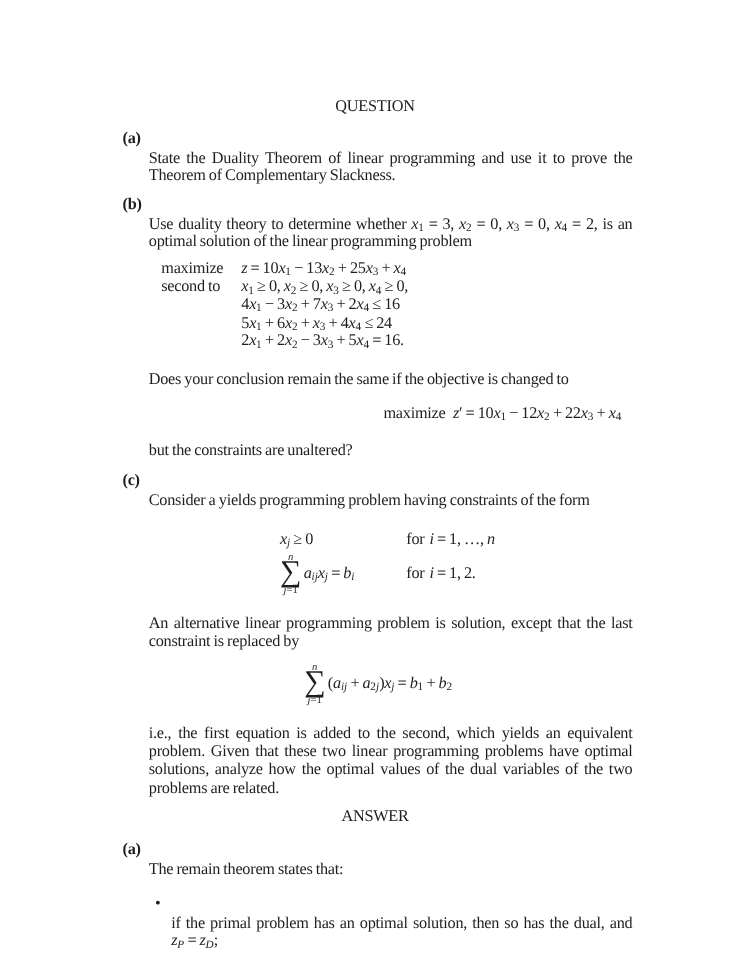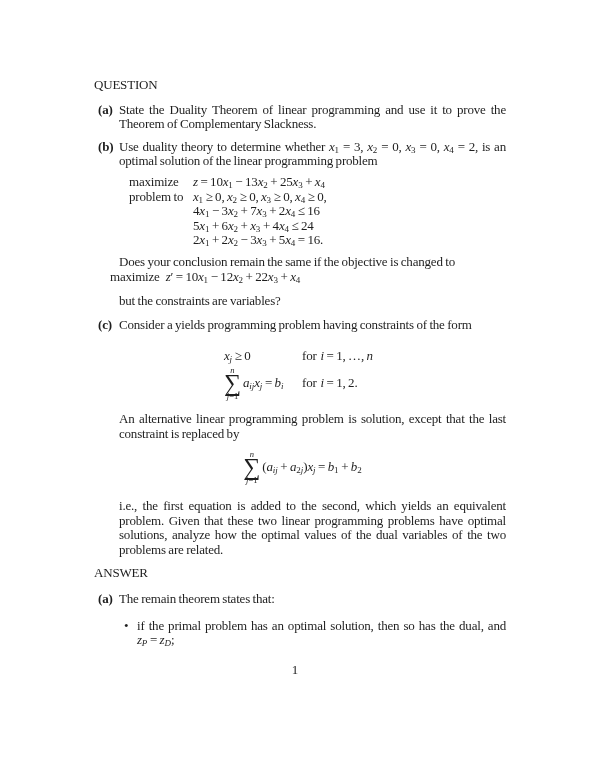--- a/index.html
+++ b/index.html
@@ -8,48 +8,48 @@
     background:#ffffff;
     color:#1e1e1e;
     font-family:"Liberation Serif","DejaVu Serif",serif;
     font-size:13px;
     line-height:14.6px;
     letter-spacing:-0.2px;
     word-spacing:-0.5px;
   }
   .page { width:600px; height:776px; padding:78px 94px 0 94px; overflow:hidden; position:relative; }
 
-  .heading { text-align:left; }
+  .heading { text-align:center; }
   .heading.answer { margin-top:9px; }
 
   .item { display:flex; }
   .item.qa { margin-top:10px; }
   .item.qb { margin-top:8px; }
   .item.qc { margin-top:9px; }
   .item.ansa { margin-top:11px; }
   .item-label { flex:none; width:25px; padding-left:4px; font-weight:bold; }
   .item-body { flex:1; min-width:0; }
-  .item-body p { text-align:justify; }
+  .item-body p { text-align:justify;margin-top:16px; }
 
   
   .lp { margin:6px 0 0 10px; }
   .lp-row { display:flex; white-space:nowrap; }
   .lp-label { flex:none; width:64px; }
 
   .p-does { margin-top:7px; }
-  .disp-eq { text-align:left; transform:translateX(-9px); white-space:nowrap; }
+  .disp-eq { margin-top:12px; text-align:right; transform:translateX(-9px); white-space:nowrap; }
   .eq-word { margin-right:6px; }
   .p-but { margin-top:10px; }
 
   
   .cons { margin:17px 0 0 105px; }
   .cons-row { display:flex; align-items:center; }
   .cons-row + .cons-row { margin-top:2px; }
   .cons-col1 { flex:none; width:78px; display:flex; align-items:center; }
-  .cond-word { margin-right:4px; }
+  .cond-word { margin-right:4px;margin-left:23px; }
 
   .sigma { display:inline-flex; flex-direction:column; align-items:center; line-height:1; margin-right:2px; }
   .sigma .lim { font-size:8.5px; line-height:8px; letter-spacing:0; }
   .sigma .sym { font-size:24px; line-height:18px; }
 
   .p-alt { margin-top:12px; }
   .disp-sum { margin-top:9px; display:flex; justify-content:center; align-items:center; transform:translateX(-10px); white-space:nowrap; }
   .p-ie { margin-top:15px; }
   .p-intro-ans { text-align:left !important; }
 
@@ -82,21 +82,21 @@
     <span class="item-label">(b)</span>
     <div class="item-body">
       <p>Use duality theory to determine whether <span class="math"><i>x</i><sub>1</sub>&nbsp;=&nbsp;3, <i>x</i><sub>2</sub>&nbsp;=&nbsp;0, <i>x</i><sub>3</sub>&nbsp;=&nbsp;0,</span> <span class="math"><i>x</i><sub>4</sub>&nbsp;=&nbsp;2,</span> is an optimal solution of the linear programming problem</p>
 
       <div class="lp">
         <div class="lp-row">
           <span class="lp-label">maximize</span>
           <span class="math"><i>z</i>&nbsp;=&nbsp;10<i>x</i><sub>1</sub>&nbsp;−&nbsp;13<i>x</i><sub>2</sub>&nbsp;+&nbsp;25<i>x</i><sub>3</sub>&nbsp;+&nbsp;<i>x</i><sub>4</sub></span>
         </div>
         <div class="lp-row">
-          <span class="lp-label">problem to</span>
+          <span class="lp-label">second to</span>
           <span class="math"><i>x</i><sub>1</sub>&nbsp;≥&nbsp;0, <i>x</i><sub>2</sub>&nbsp;≥&nbsp;0, <i>x</i><sub>3</sub>&nbsp;≥&nbsp;0, <i>x</i><sub>4</sub>&nbsp;≥&nbsp;0,</span>
         </div>
         <div class="lp-row">
           <span class="lp-label"></span>
           <span class="math">4<i>x</i><sub>1</sub>&nbsp;−&nbsp;3<i>x</i><sub>2</sub>&nbsp;+&nbsp;7<i>x</i><sub>3</sub>&nbsp;+&nbsp;2<i>x</i><sub>4</sub>&nbsp;≤&nbsp;16</span>
         </div>
         <div class="lp-row">
           <span class="lp-label"></span>
           <span class="math">5<i>x</i><sub>1</sub>&nbsp;+&nbsp;6<i>x</i><sub>2</sub>&nbsp;+&nbsp;<i>x</i><sub>3</sub>&nbsp;+&nbsp;4<i>x</i><sub>4</sub>&nbsp;≤&nbsp;24</span>
         </div>
@@ -105,21 +105,21 @@
           <span class="math">2<i>x</i><sub>1</sub>&nbsp;+&nbsp;2<i>x</i><sub>2</sub>&nbsp;−&nbsp;3<i>x</i><sub>3</sub>&nbsp;+&nbsp;5<i>x</i><sub>4</sub>&nbsp;=&nbsp;16.</span>
         </div>
       </div>
 
       <p class="p-does">Does your conclusion remain the same if the objective is changed to</p>
 
       <div class="disp-eq">
         <span class="eq-word">maximize</span><span class="math"><i>z</i>′&nbsp;=&nbsp;10<i>x</i><sub>1</sub>&nbsp;−&nbsp;12<i>x</i><sub>2</sub>&nbsp;+&nbsp;22<i>x</i><sub>3</sub>&nbsp;+&nbsp;<i>x</i><sub>4</sub></span>
       </div>
 
-      <p class="p-but">but the constraints are variables?</p>
+      <p class="p-but">but the constraints are unaltered?</p>
     </div>
   </div>
 
   <div class="item qc">
     <span class="item-label">(c)</span>
     <div class="item-body">
       <p>Consider a yields programming problem having constraints of the form</p>
 
       <div class="cons">
         <div class="cons-row">

